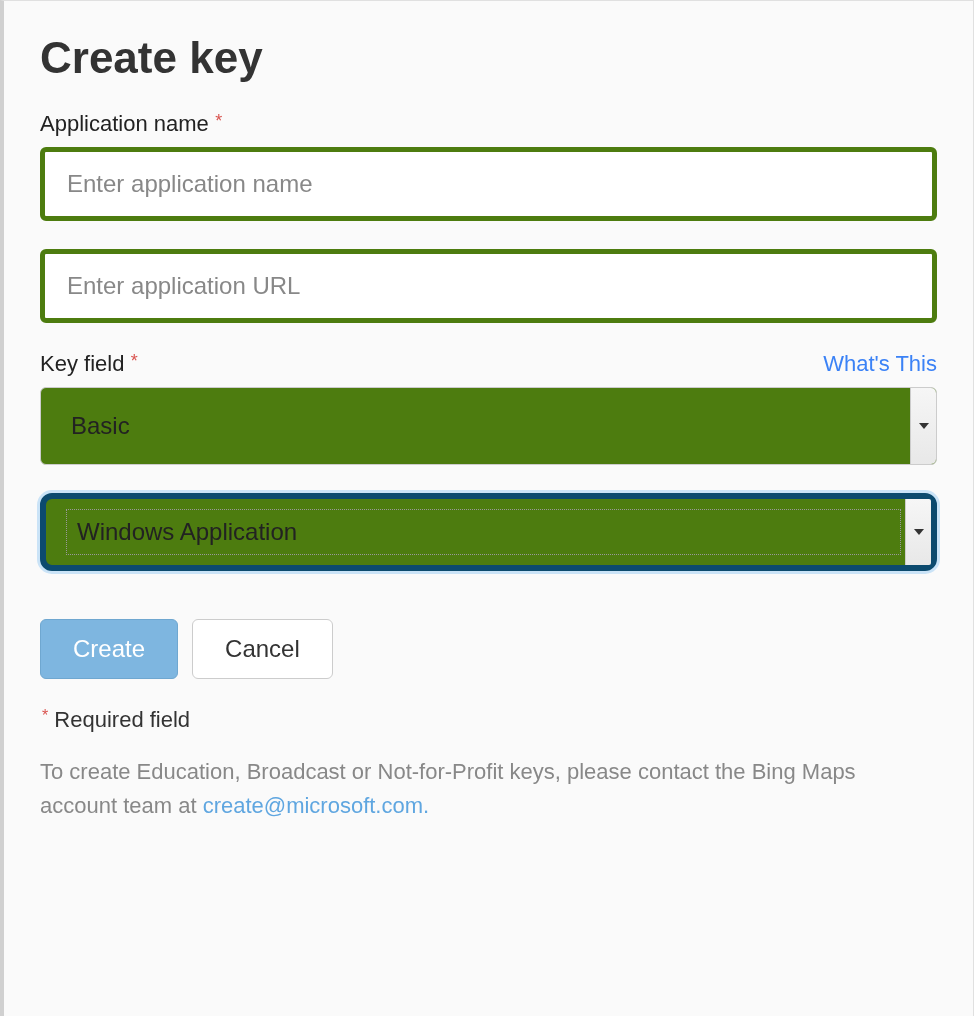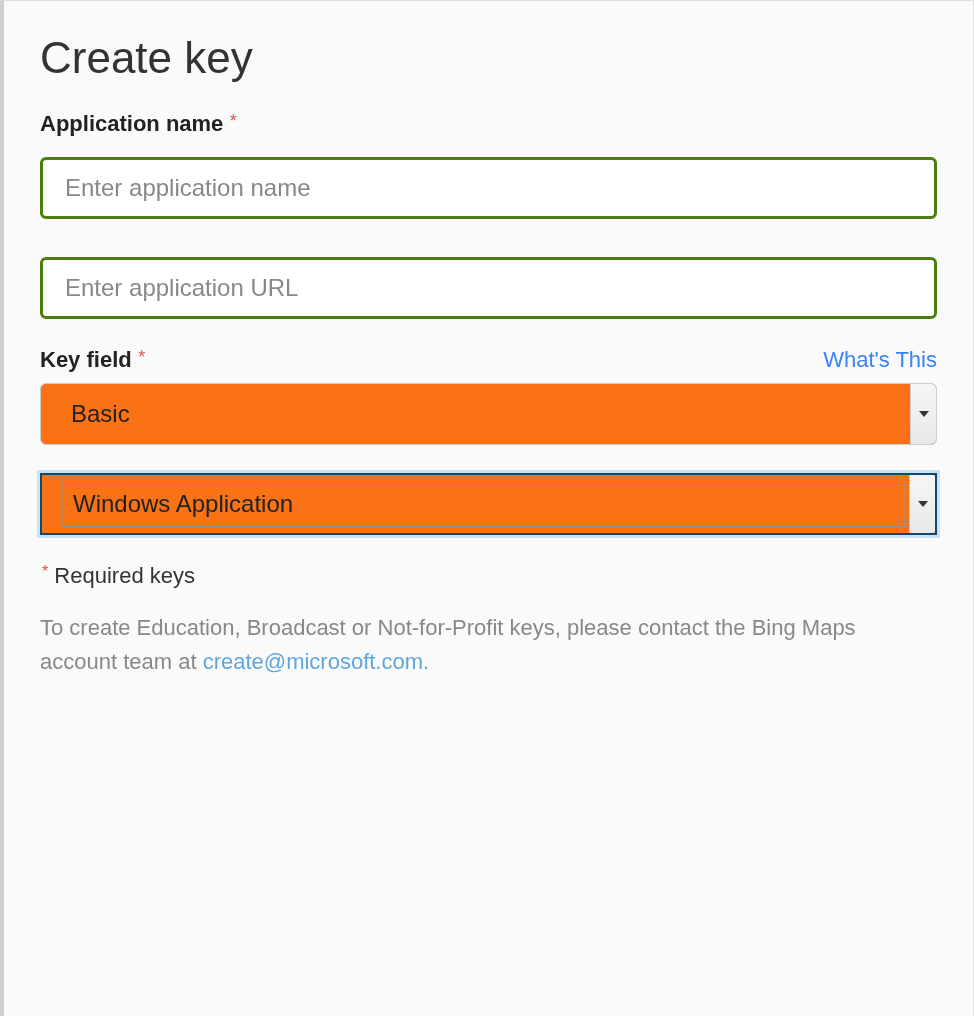--- a/index.html
+++ b/index.html
@@ -11,79 +11,78 @@
       padding: 0;
       border-left: 4px solid #d0d0d0;
       border-top: 1px solid #e0e0e0;
       border-right: 1px solid #e0e0e0;
     }
     .container {
       padding: 32px 36px 32px 36px;
     }
     h1.page-title {
       font-size: 44px;
-      font-weight: 400;
+      font-weight: 700;
       color: #333;
       margin-bottom: 28px;
     }
     .form-group {
       margin-bottom: 28px;
     }
     .label-row {
       display: flex;
       justify-content: space-between;
       align-items: center;
       margin-bottom: 10px;
     }
     .form-label {
       font-size: 22px;
-      font-weight: 700;
+      font-weight: 400;
       color: #222;
     }
     .req {
       color: #d9534f;
       font-size: 18px;
       vertical-align: top;
       margin-left: 2px;
     }
     .whats-this {
       color: #3b82f6;
       font-size: 22px;
       text-decoration: none;
       cursor: pointer;
     }
     .text-input {
       width: 100%;
-      height: 62px;
+      height: 74px;
       padding: 12px 22px;
       font-size: 24px;
       color: #333;
       background: #fff;
-      border: 3px solid #4d7c0f;
+      border: 5px solid #4d7c0f;
       border-radius: 6px;
       outline: none;
-      margin-top: 10px;
     }
     .text-input::placeholder {
       color: #888;
     }
     .select-wrap {
       position: relative;
       width: 100%;
-      height: 62px;
-      background: #f97316;
+      height: 78px;
+      background: #4d7c0f;
       border: 1px solid #ccc;
       border-radius: 6px;
       display: flex;
       align-items: center;
     }
     .select-wrap.focused {
-      border: 2px solid #0c4a6e;
+      border: 6px solid #0c4a6e;
       box-shadow: 0 0 0 3px rgba(111,182,240,0.35);
-      border-radius: 0;
+      border-radius: 12px;
       padding: 0;
     }
     .select-inner {
       flex: 1;
       padding: 12px 30px;
       font-size: 24px;
       color: #222;
     }
     .select-wrap.focused .select-inner {
       margin: 6px 4px 6px 20px;
@@ -194,23 +193,27 @@
 
   <div class="form-group">
     <div class="select-wrap focused">
       <div class="select-inner">Windows Application</div>
       <div class="select-handle">
         <span class="caret-down"></span>
       </div>
     </div>
   </div>
 
+  <div class="button-row">
+    <button class="btn btn-primary">Create</button>
+    <button class="btn btn-default">Cancel</button>
+  </div>
 
   <div class="footnote">
     <span class="req">*</span>
-    <span>Required keys</span>
+    <span>Required field</span>
   </div>
 
   <div class="helper-text">
     <span>To create Education, Broadcast or Not-for-Profit keys, please contact the Bing Maps account team at </span><a>create@microsoft.com.</a>
   </div>
 
 </div>
 
 </body></html>

